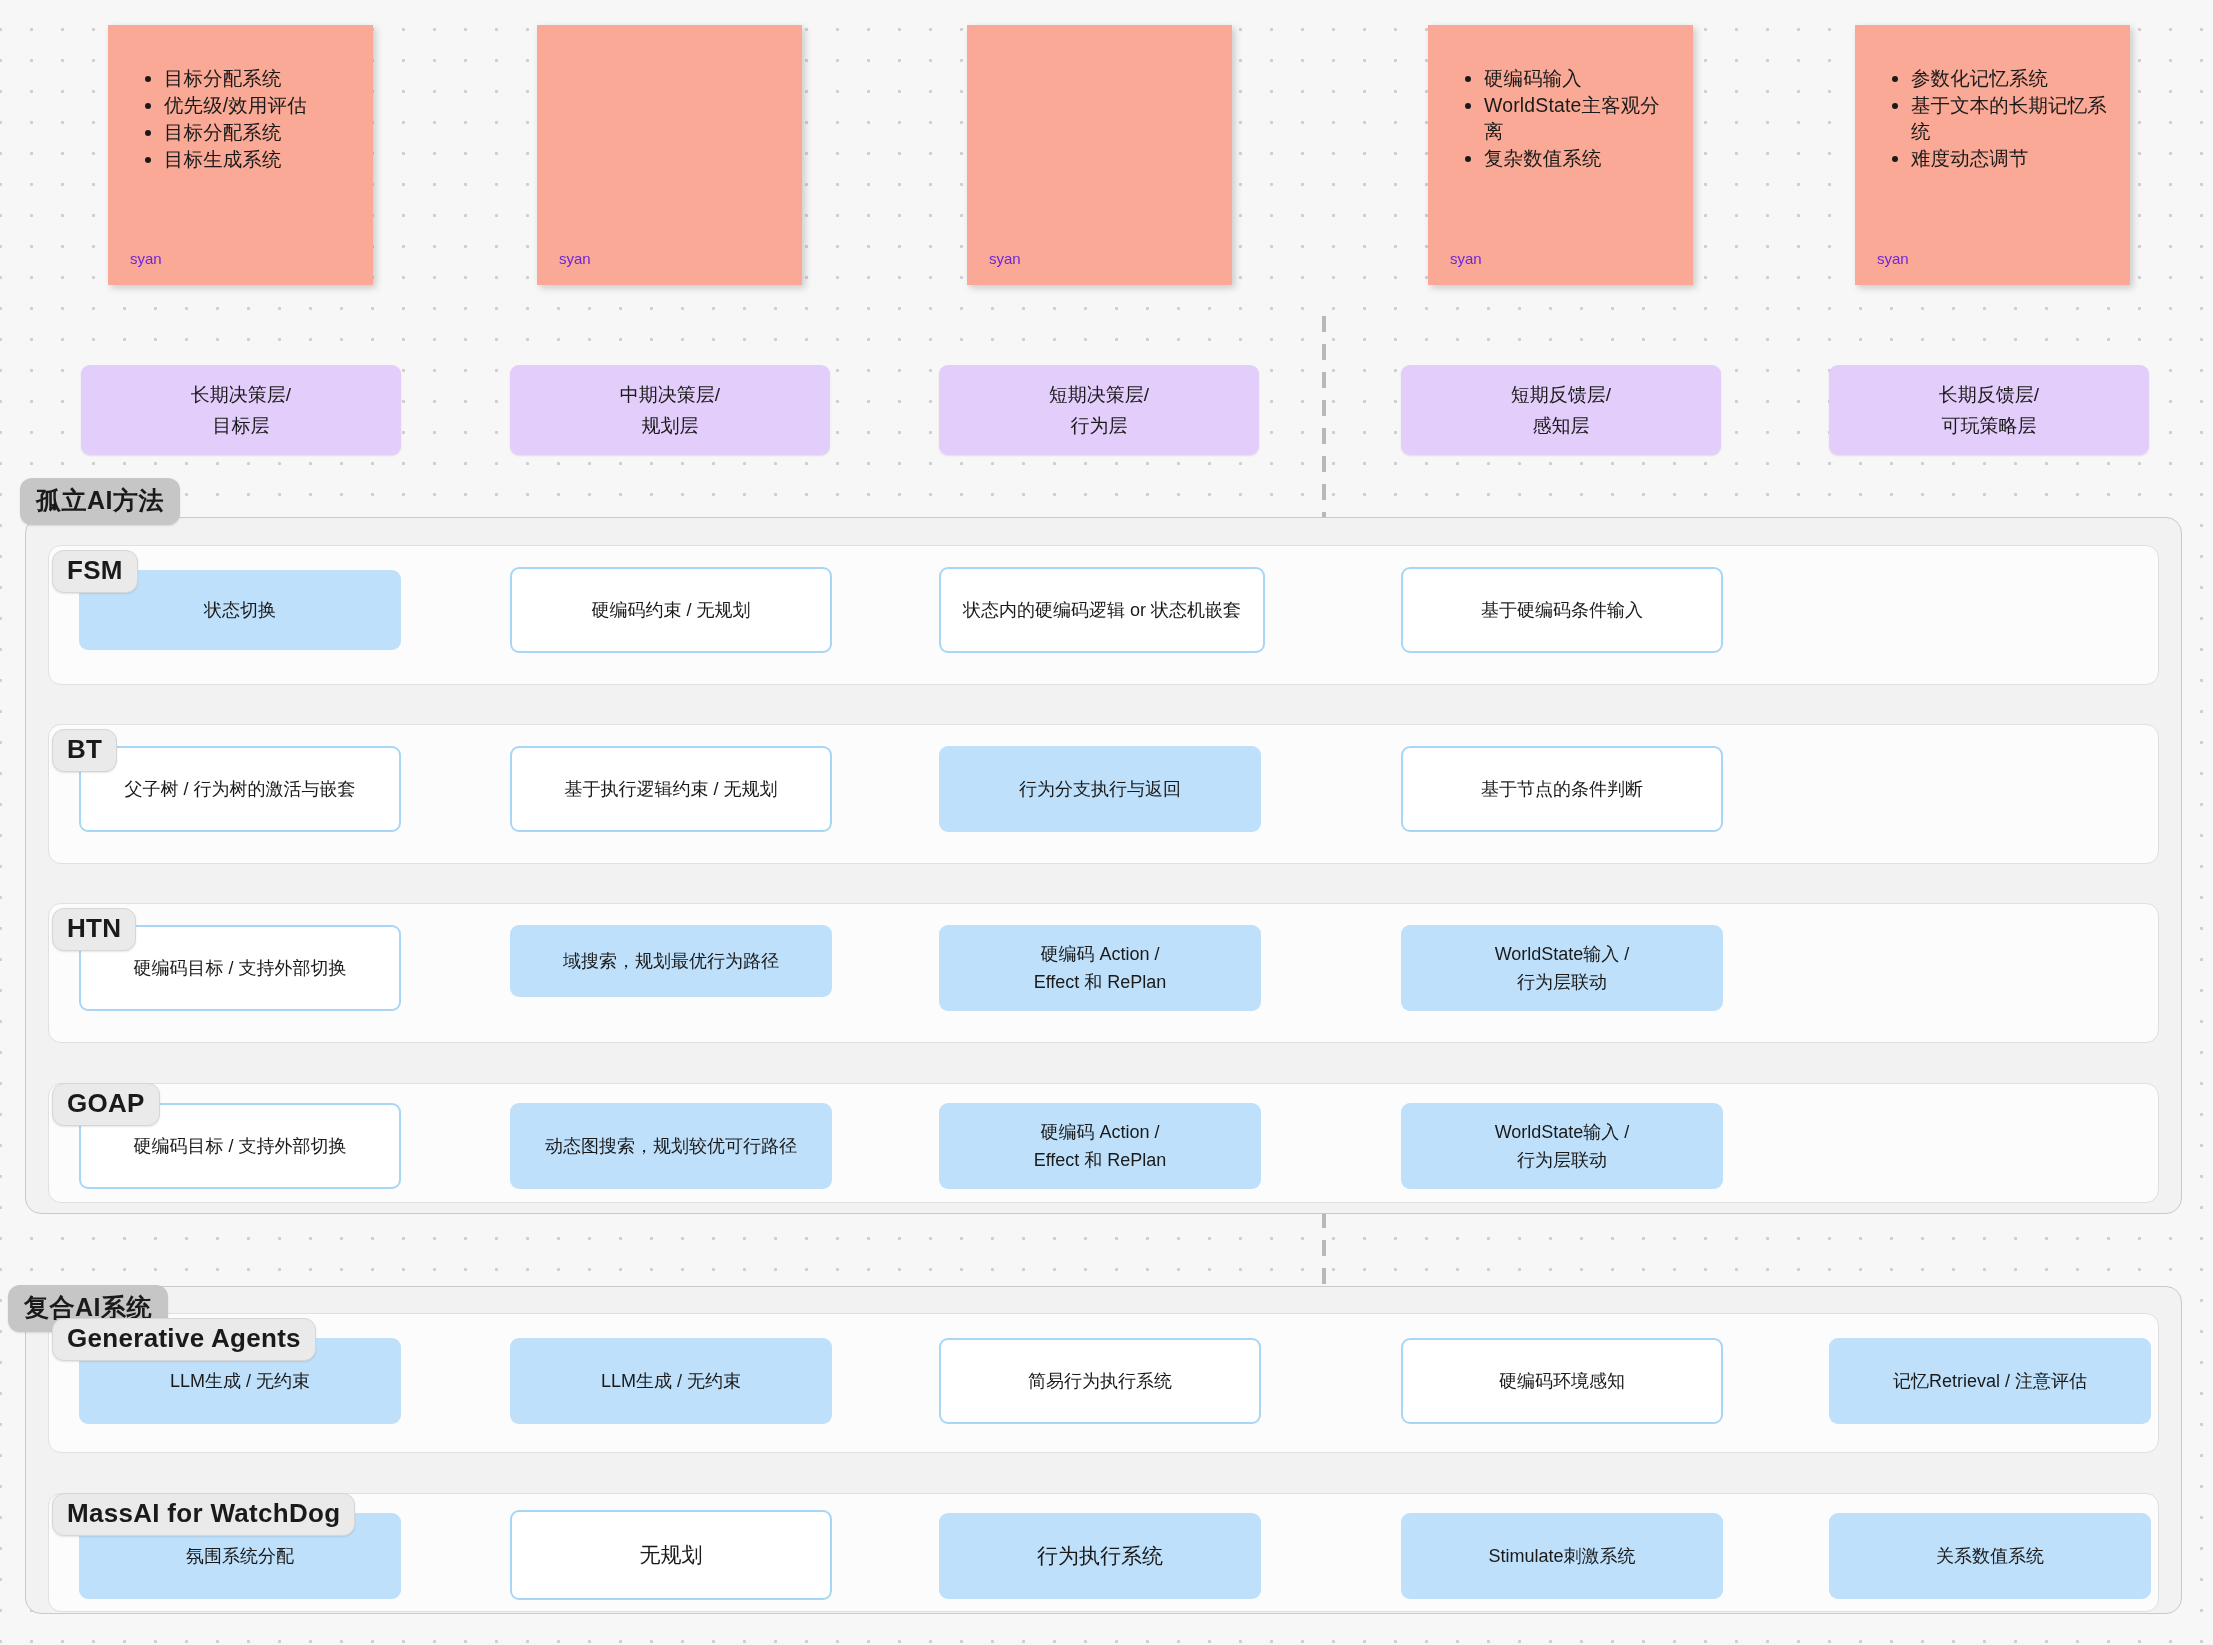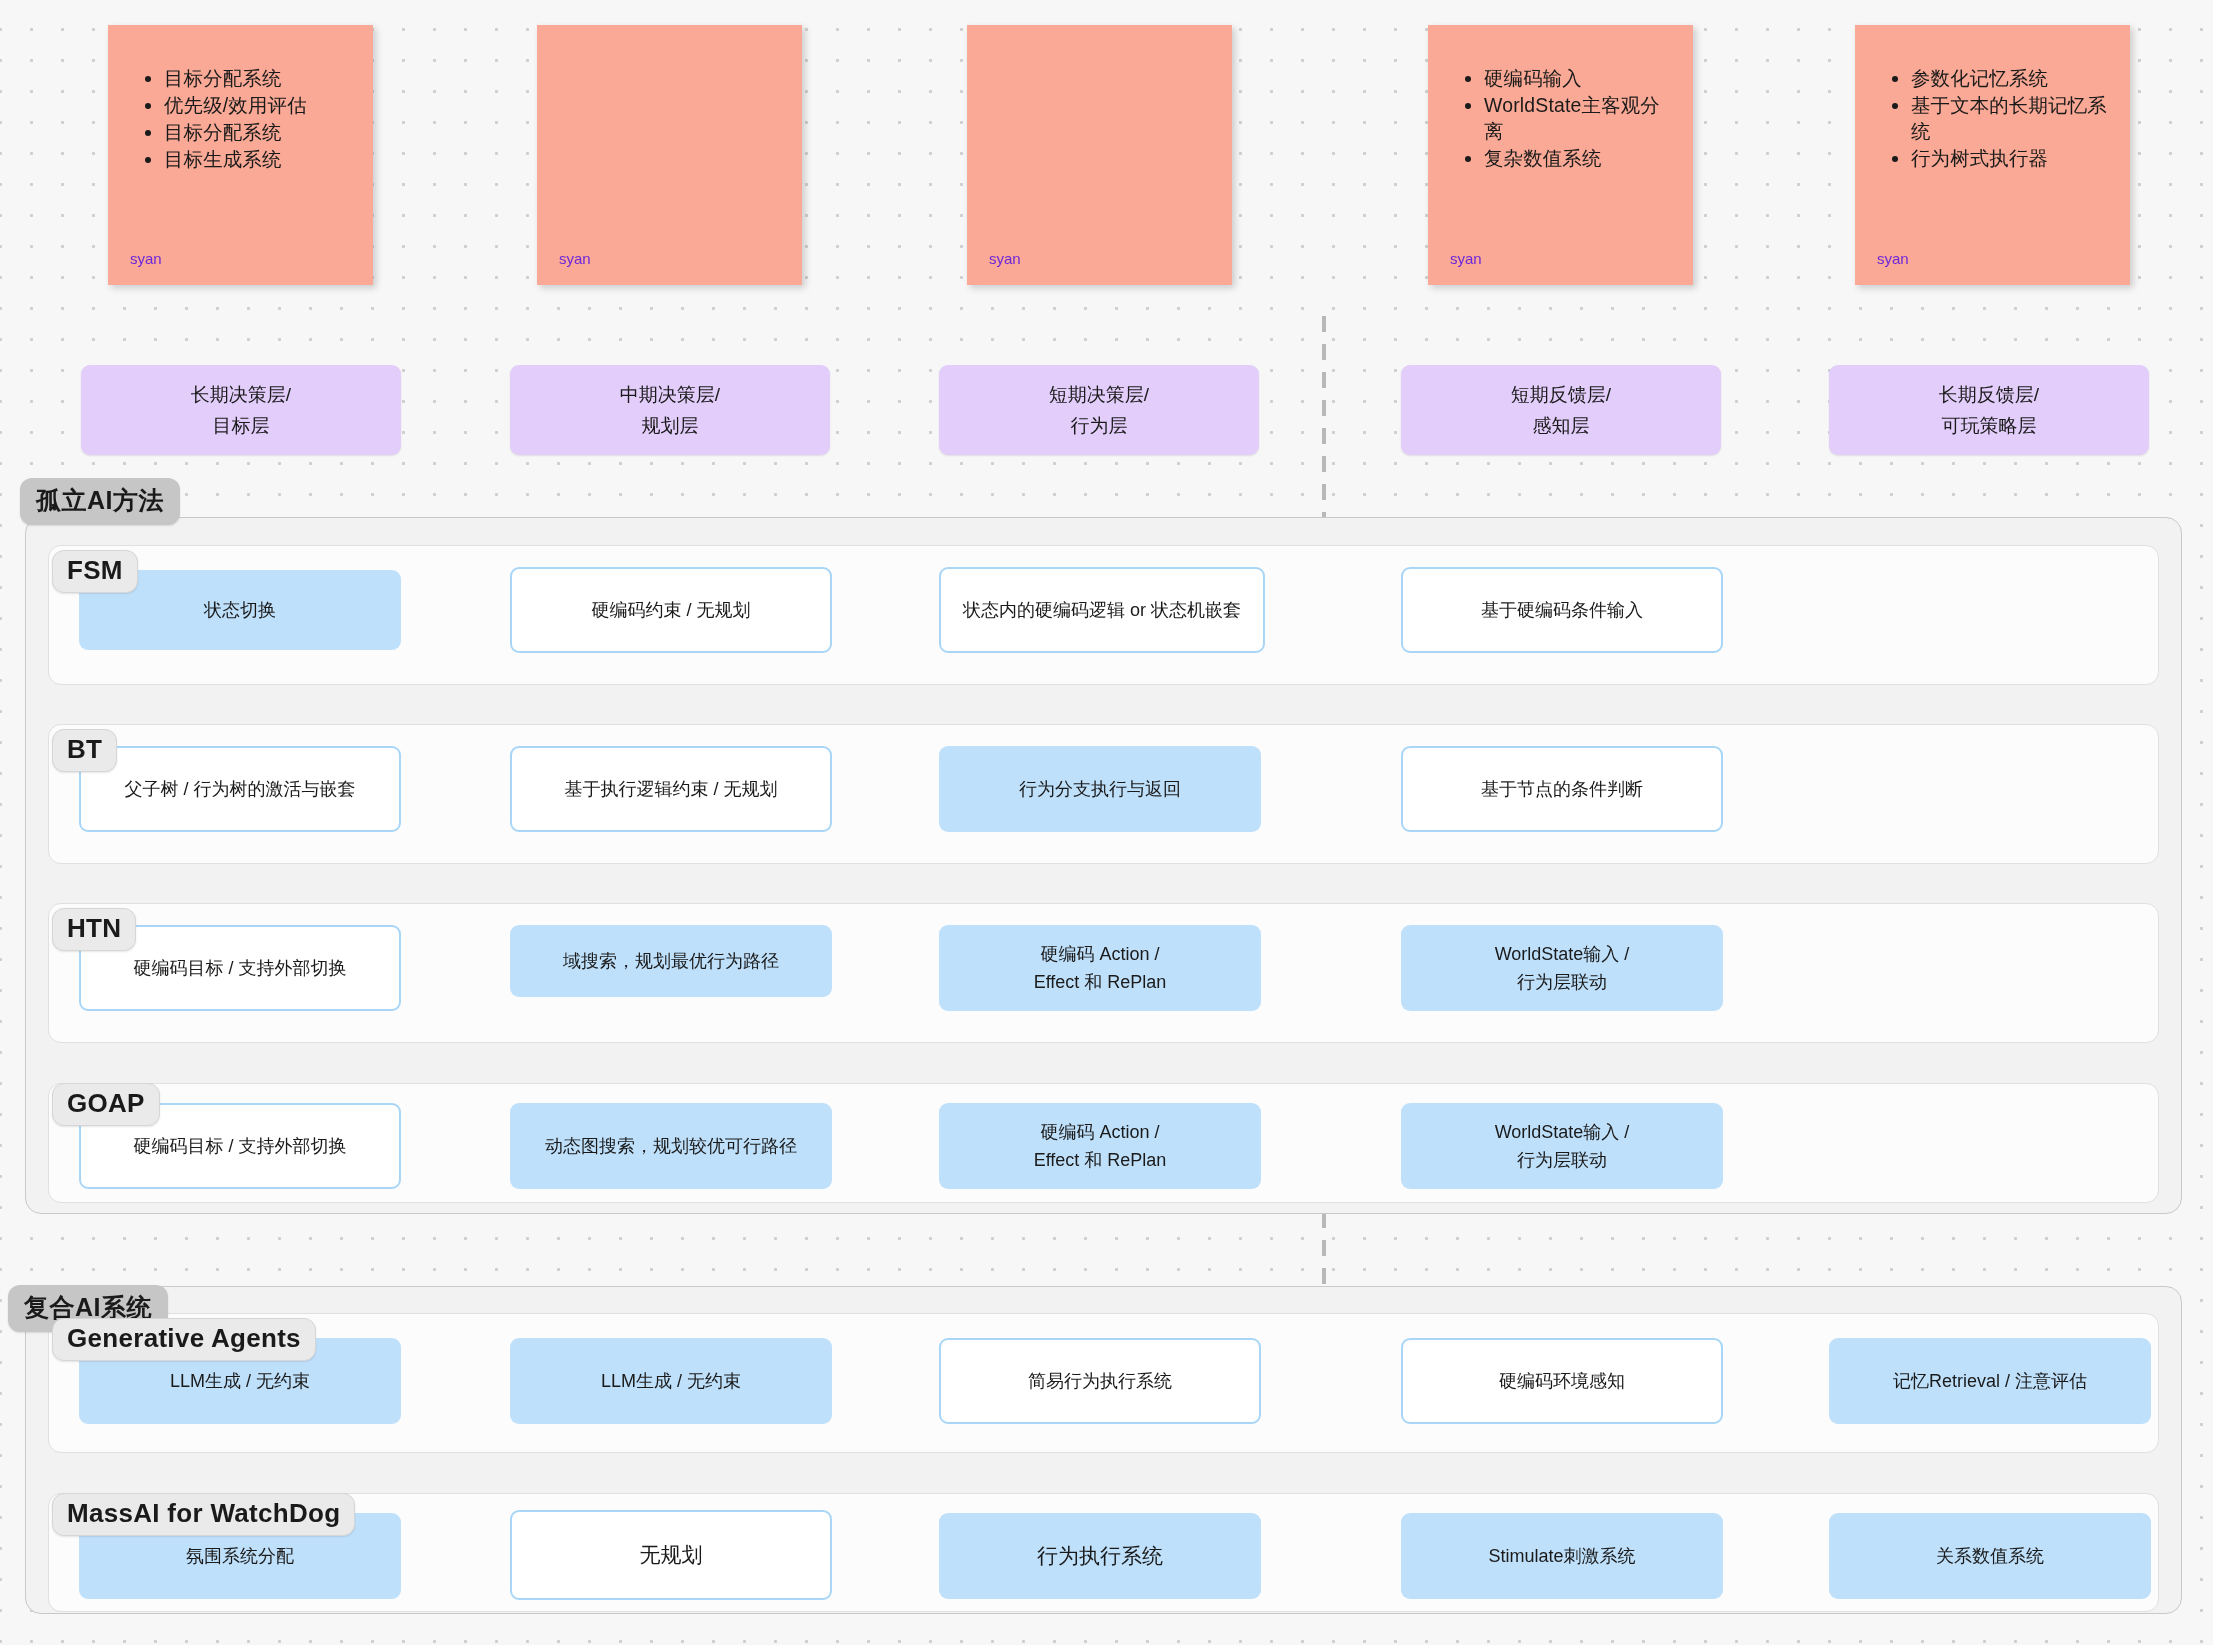--- a/index.html
+++ b/index.html
@@ -160,21 +160,21 @@
     <li>WorldState主客观分离</li>
     <li>复杂数值系统</li>
   </ul>
   <span class="author">syan</span>
 </div>
 
 <div class="sticky" style="left:1855px; top:25px; width:275px; height:260px;">
   <ul>
     <li>参数化记忆系统</li>
     <li>基于文本的长期记忆系统</li>
-    <li>行为树式执行器</li>
+    <li>难度动态调节</li>
   </ul>
   <span class="author">syan</span>
 </div>
 
 <div class="divider"></div>
 
 <div class="layer-box" style="left:81px; top:365px; width:320px; height:90px;">
   <span class="ln">长期决策层/</span>
   <span class="ln">目标层</span>
 </div>

